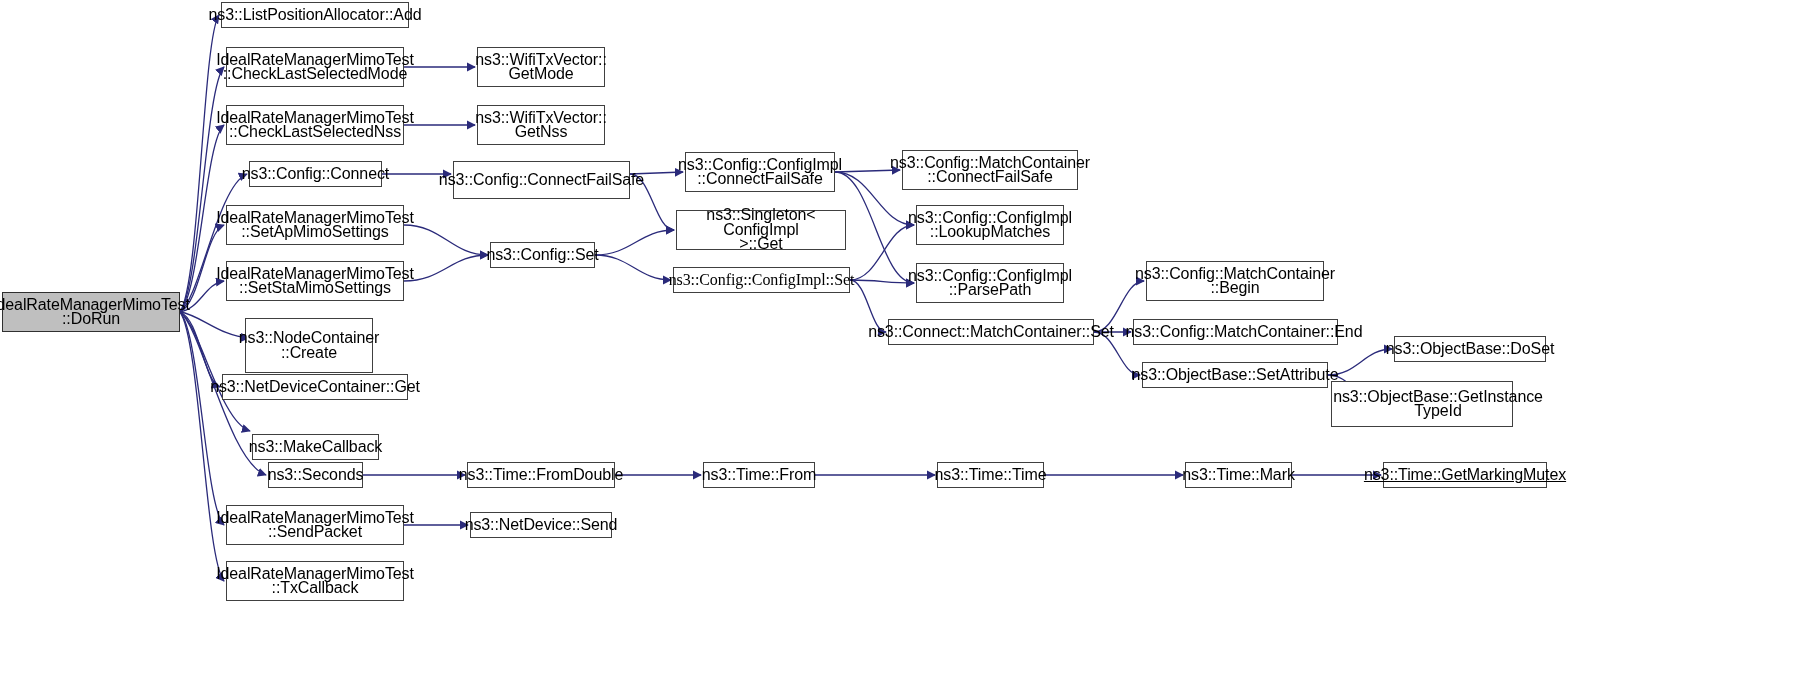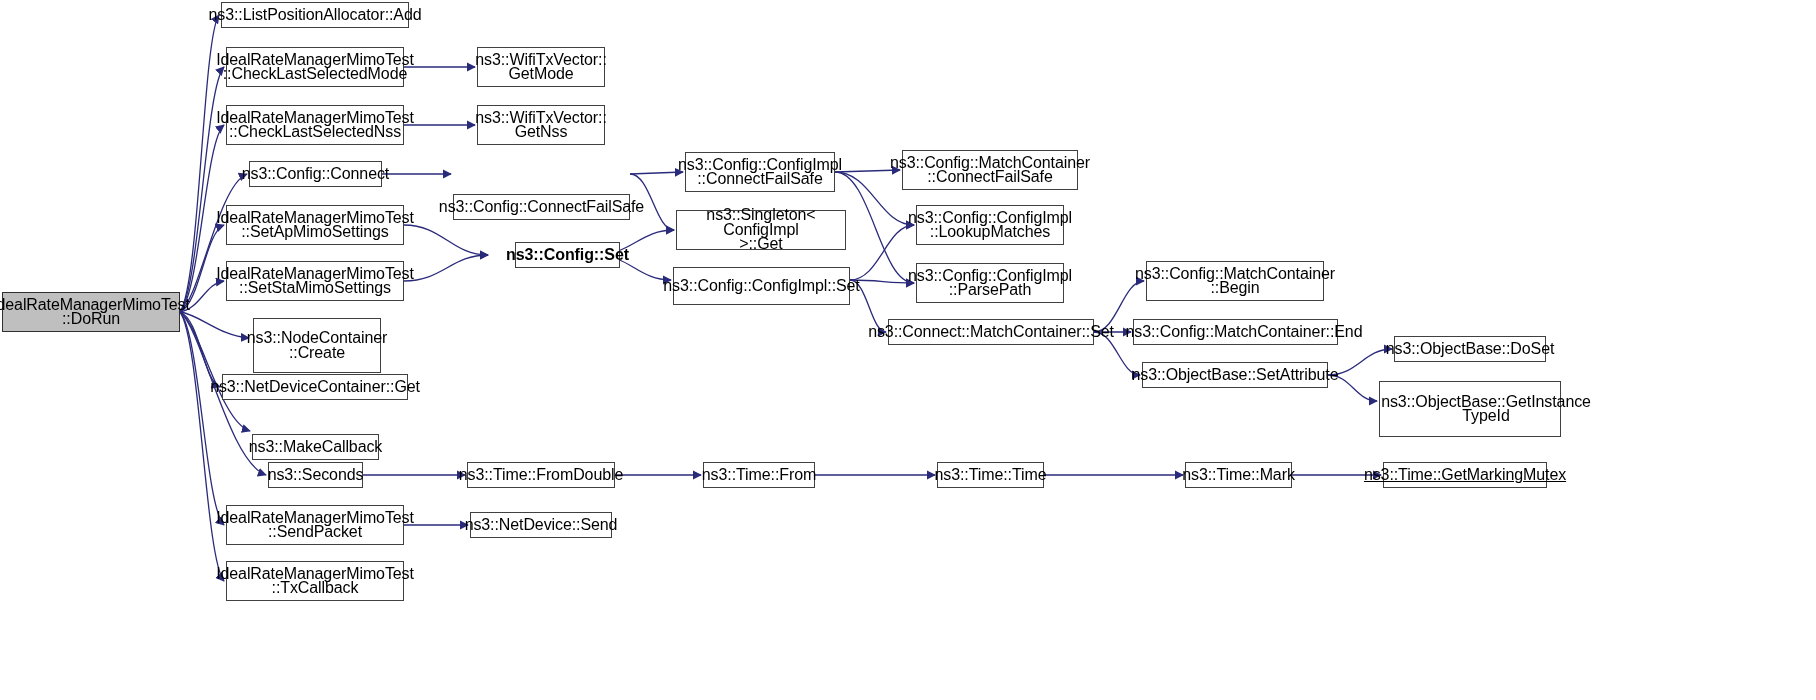--- a/index.html
+++ b/index.html
@@ -103,54 +103,54 @@
       <div class="node" style="left: 221px; top: 2px; width: 188px; height: 26px;">ns3::ListPositionAllocator::Add</div>
       <div class="node" style="left: 226px; top: 47px; width: 178px; height: 40px;">IdealRateManagerMimoTest
 ::CheckLastSelectedMode</div>
       <div class="node" style="left: 226px; top: 105px; width: 178px; height: 40px;">IdealRateManagerMimoTest
 ::CheckLastSelectedNss</div>
       <div class="node" style="left: 249px; top: 161px; width: 133px; height: 26px;">ns3::Config::Connect</div>
       <div class="node" style="left: 226px; top: 205px; width: 178px; height: 40px;">IdealRateManagerMimoTest
 ::SetApMimoSettings</div>
       <div class="node" style="left: 226px; top: 261px; width: 178px; height: 40px;">IdealRateManagerMimoTest
 ::SetStaMimoSettings</div>
-      <div class="node" style="left: 253px; top: 318px; width: 128px; height: 55px;">ns3::NodeContainer
+      <div class="node" style="left: 245px; top: 318px; width: 128px; height: 55px;">ns3::NodeContainer
 ::Create</div>
       <div class="node" style="left: 222px; top: 374px; width: 186px; height: 26px;">ns3::NetDeviceContainer::Get</div>
       <div class="node" style="left: 252px; top: 418px; width: 127px; height: 26px; margin-top: 16px;">ns3::MakeCallback</div>
       <div class="node" style="left: 268px; top: 462px; width: 95px; height: 26px;">ns3::Seconds</div>
       <div class="node" style="left: 226px; top: 505px; width: 178px; height: 40px;">IdealRateManagerMimoTest
 ::SendPacket</div>
       <div class="node" style="left: 226px; top: 561px; width: 178px; height: 40px;">IdealRateManagerMimoTest
 ::TxCallback</div>
       <div class="node" style="left: 477px; top: 47px; width: 128px; height: 40px;">ns3::WifiTxVector::
 GetMode</div>
       <div class="node" style="left: 477px; top: 105px; width: 128px; height: 40px;">ns3::WifiTxVector::
 GetNss</div>
-      <div class="node" style="left: 453px; top: 161px; width: 177px; height: 26px; margin-top: 33px;">ns3::Config::ConnectFailSafe</div>
-      <div class="node" style="left: 515px; top: 242px; width: 105px; height: 26px; font-weight: bold;">ns3::Config::Set</div>
+      <div class="node" style="left: 453px; top: 161px; width: 177px; height: 38px;">ns3::Config::ConnectFailSafe</div>
+      <div class="node" style="left: 490px; top: 242px; width: 105px; height: 26px;">ns3::Config::Set</div>
       <div class="node" style="left: 470px; top: 512px; width: 142px; height: 26px;">ns3::NetDevice::Send</div>
       <div class="node" style="left: 467px; top: 462px; width: 148px; height: 26px;">ns3::Time::FromDouble</div>
       <div class="node" style="left: 685px; top: 152px; width: 150px; height: 40px;">ns3::Config::ConfigImpl
 ::ConnectFailSafe</div>
       <div class="node" style="left: 676px; top: 210px; width: 170px; height: 40px;">ns3::Singleton&lt; ConfigImpl
 &gt;::Get</div>
-      <div class="node" style="left: 673px; top: 267px; width: 177px; height: 38px;">ns3::Config::ConfigImpl::Set</div>
+      <div class="node" style="left: 673px; top: 267px; width: 177px; height: 26px; font-family: Liberation Serif, serif;">ns3::Config::ConfigImpl::Set</div>
       <div class="node" style="left: 703px; top: 462px; width: 112px; height: 26px;">ns3::Time::From</div>
       <div class="node" style="left: 902px; top: 150px; width: 176px; height: 40px;">ns3::Config::MatchContainer
 ::ConnectFailSafe</div>
       <div class="node" style="left: 916px; top: 205px; width: 148px; height: 40px;">ns3::Config::ConfigImpl
 ::LookupMatches</div>
       <div class="node" style="left: 916px; top: 263px; width: 148px; height: 40px;">ns3::Config::ConfigImpl
 ::ParsePath</div>
       <div class="node" style="left: 888px; top: 319px; width: 206px; height: 26px;">ns3::Connect::MatchContainer::Set</div>
       <div class="node" style="left: 937px; top: 462px; width: 107px; height: 26px;">ns3::Time::Time</div>
       <div class="node" style="left: 1146px; top: 261px; width: 178px; height: 40px;">ns3::Config::MatchContainer
 ::Begin</div>
       <div class="node" style="left: 1133px; top: 319px; width: 205px; height: 26px; padding-left: 17px;">ns3::Config::MatchContainer::End</div>
       <div class="node" style="left: 1142px; top: 362px; width: 186px; height: 26px;">ns3::ObjectBase::SetAttribute</div>
       <div class="node" style="left: 1185px; top: 462px; width: 107px; height: 26px;">ns3::Time::Mark</div>
       <div class="node" style="left: 1394px; top: 336px; width: 152px; height: 26px;">ns3::ObjectBase::DoSet</div>
-      <div class="node" style="left: 1379px; top: 381px; width: 182px; height: 56px; padding-left: 32px;">ns3::ObjectBase::GetInstance
+      <div class="node" style="left: 1331px; top: 381px; width: 182px; height: 46px; padding-left: 32px;">ns3::ObjectBase::GetInstance
 TypeId</div>
       <div class="node" style="left: 1383px; top: 462px; width: 164px; height: 26px; text-decoration: underline;">ns3::Time::GetMarkingMutex</div>
     </div>
 </div>
 
 </body></html>

